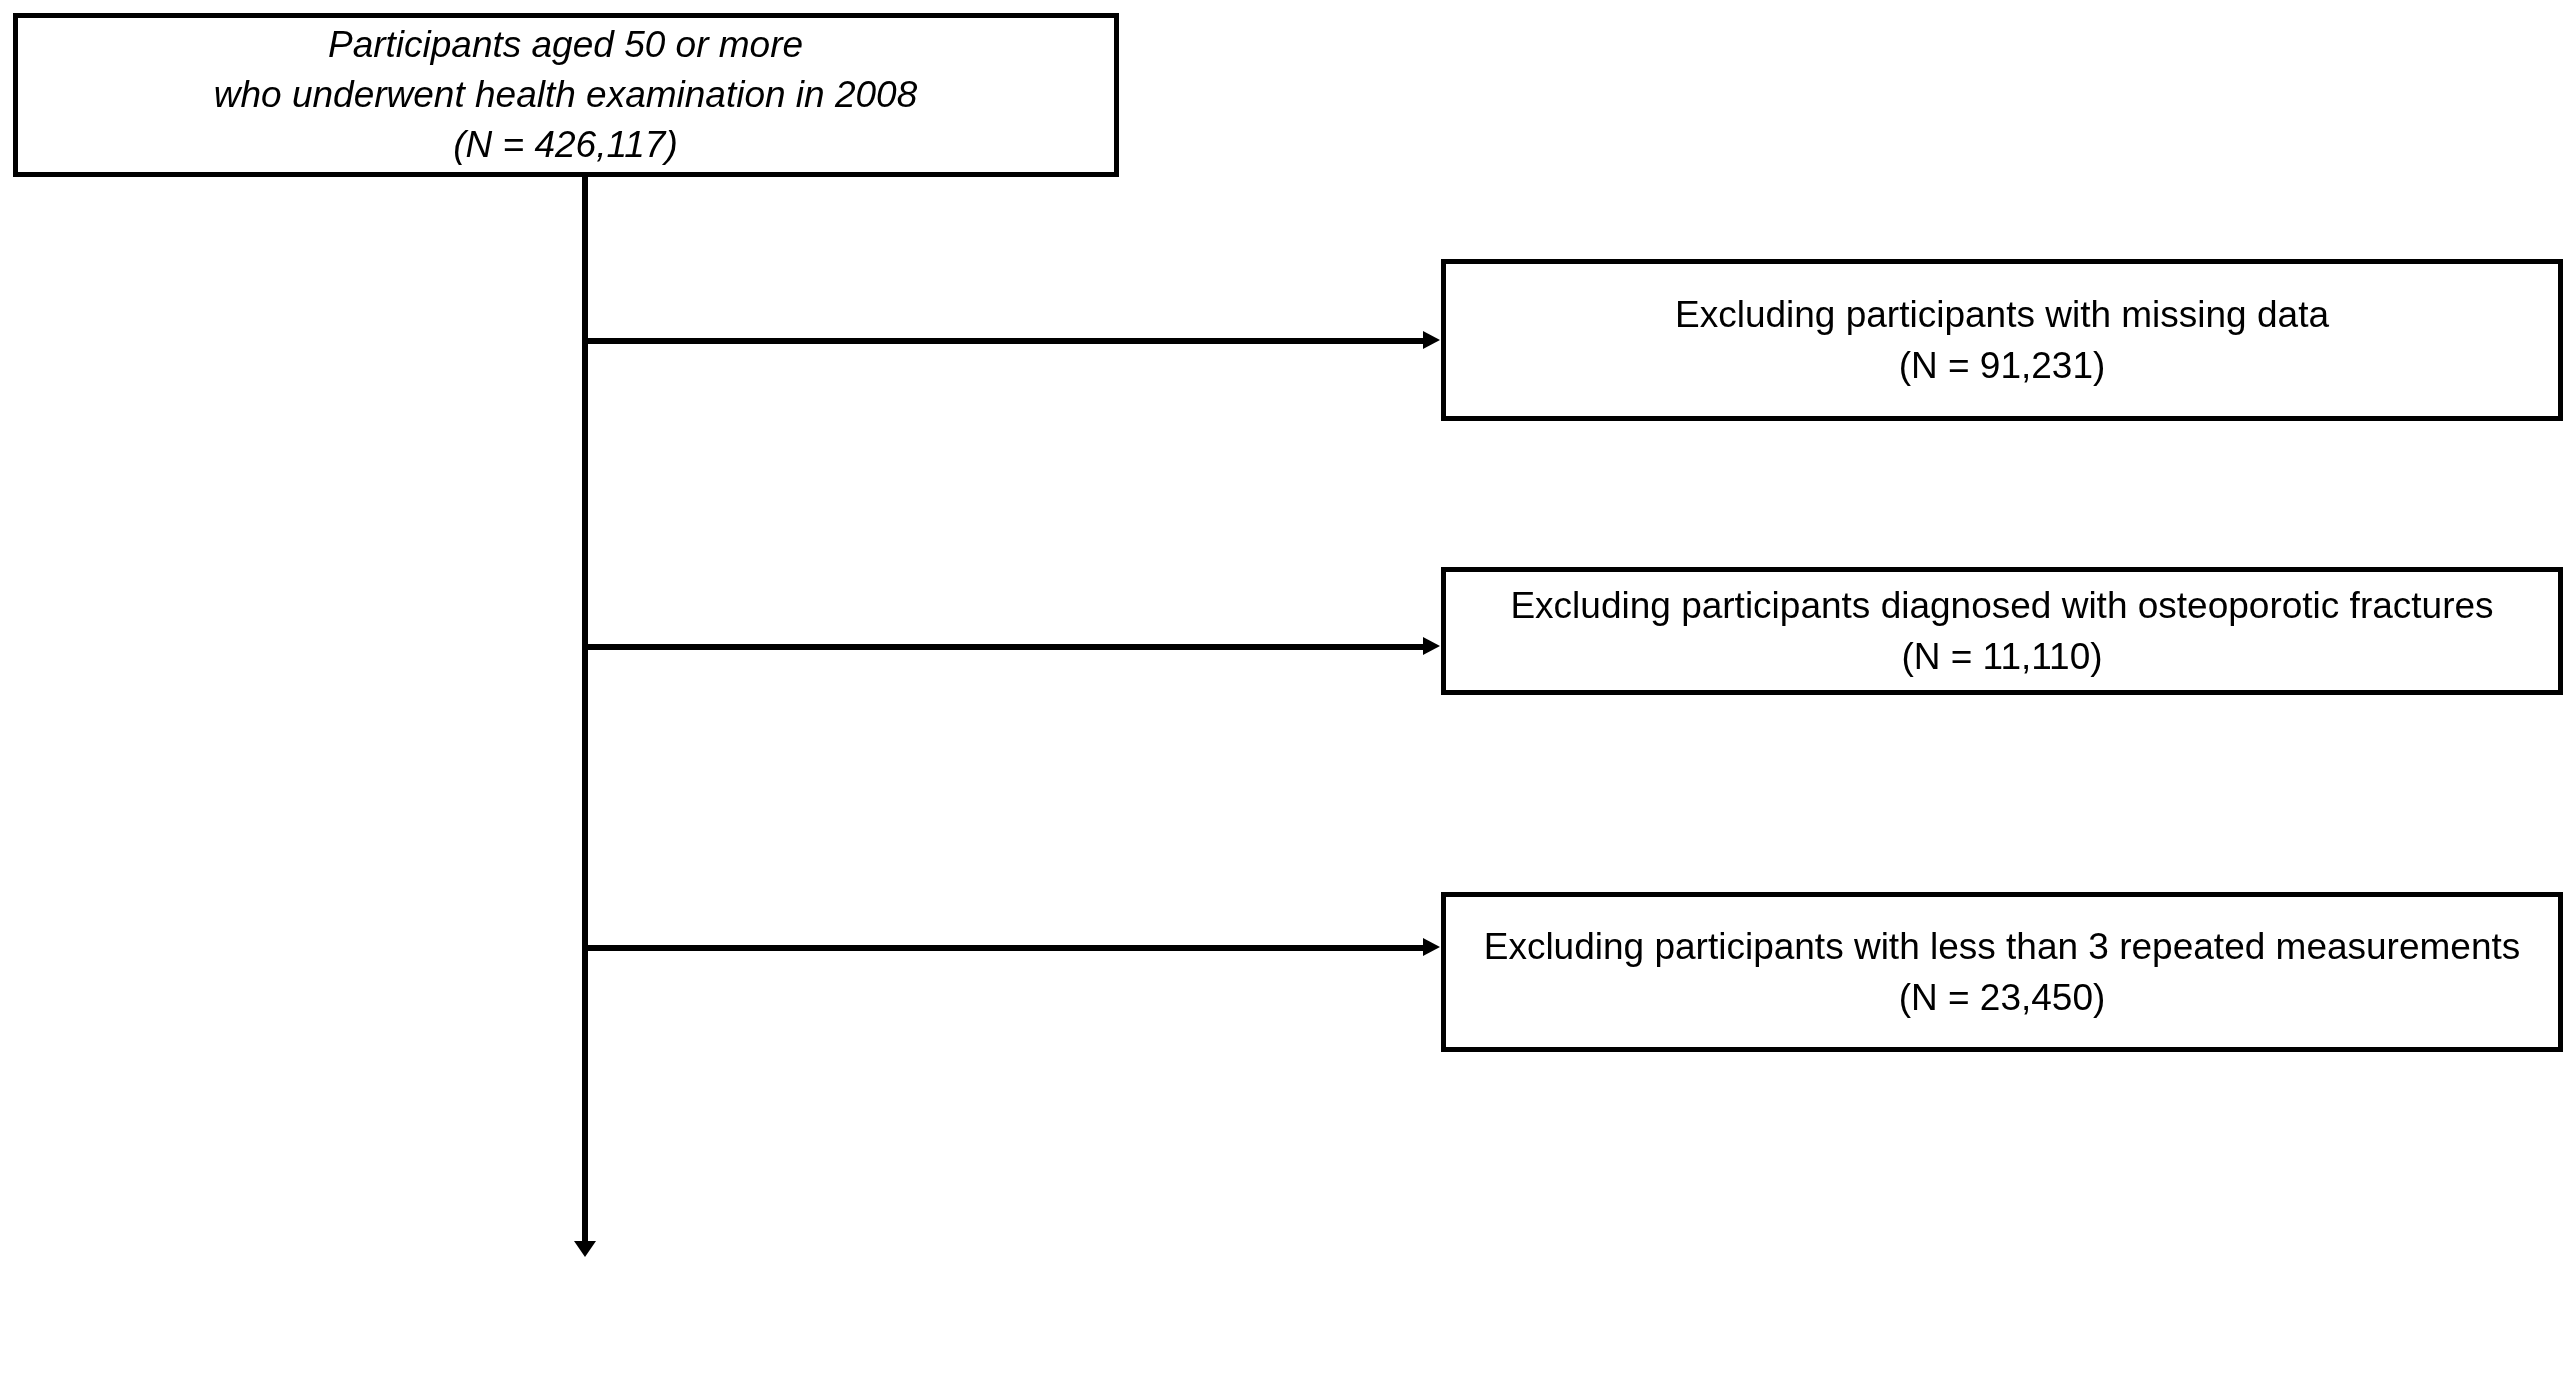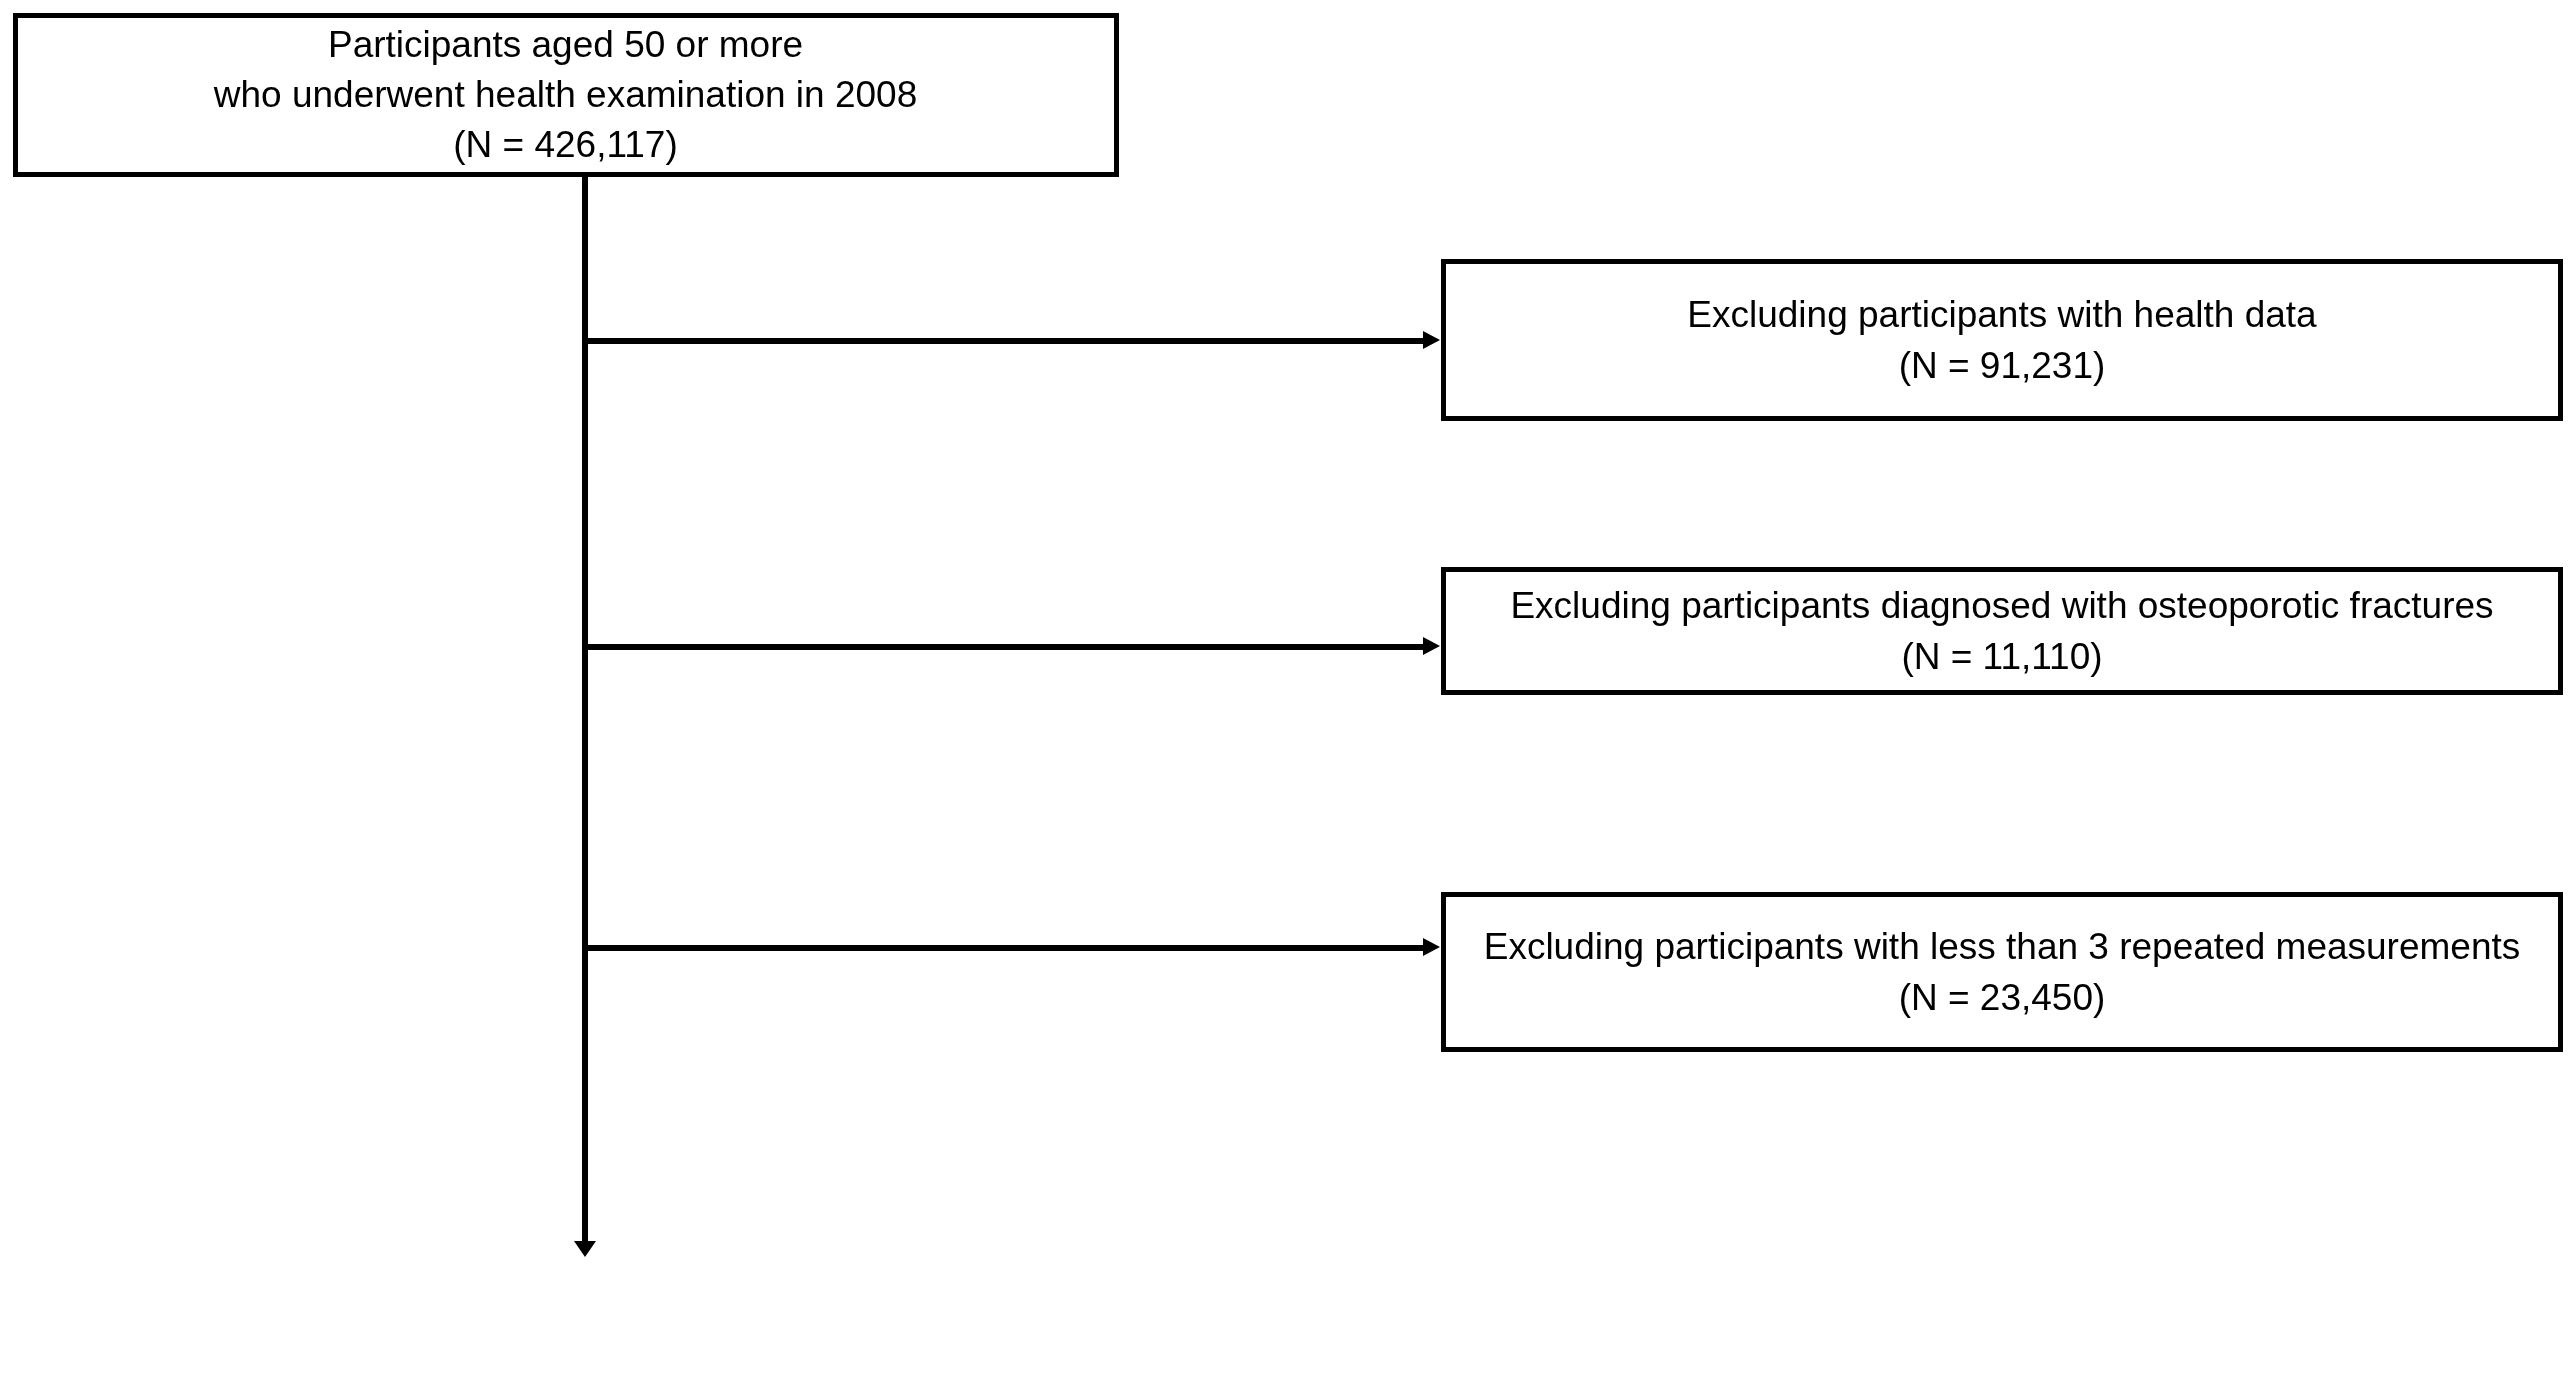--- a/index.html
+++ b/index.html
@@ -26,21 +26,21 @@
     justify-content: center;
     align-items: center;
     text-align: center;
   }
   .flow-box .line {
     font-size: 37px;
     line-height: 51px;
     white-space: nowrap;
   }
   #box-enrollment { left: 12.5px;   top: 12.5px;   width: 1106px; height: 164px; }
-  #box-enrollment .line { line-height: 50px; }
+  #box-enrollment .line { line-height: 50px; font-style: italic; }
   #box-excl-1     { left: 1441px; top: 259px;  width: 1122px; height: 162px; }
   #box-excl-2     { left: 1441px; top: 567px;  width: 1122px; height: 128px; }
   #box-excl-3     { left: 1441px; top: 892px; width: 1122px; height: 160px; }
   #box-final      { left: 31px;   top: 1258px; width: 1105px; height: 118px; }
 
   .vline {
     position: absolute;
     left: 582px;
     top: 177px;
     width: 5.9px;
@@ -99,21 +99,21 @@
   <div class="hline" id="branch-line-3"></div>
   <div class="arrowhead-right" id="arrowhead-3"></div>
 
   <div class="flow-box" id="box-enrollment">
     <div class="line">Participants aged 50 or more</div>
     <div class="line">who underwent health examination in 2008</div>
     <div class="line">(N = 426,117)</div>
   </div>
 
   <div class="flow-box" id="box-excl-1">
-    <div class="line">Excluding participants with health data</div>
+    <div class="line">Excluding participants with missing data</div>
     <div class="line">(N = 91,231)</div>
   </div>
 
   <div class="flow-box" id="box-excl-2">
     <div class="line">Excluding participants diagnosed with osteoporotic fractures</div>
     <div class="line">(N = 11,110)</div>
   </div>
 
   <div class="flow-box" id="box-excl-3">
     <div class="line">Excluding participants with less than 3 repeated measurements</div>

